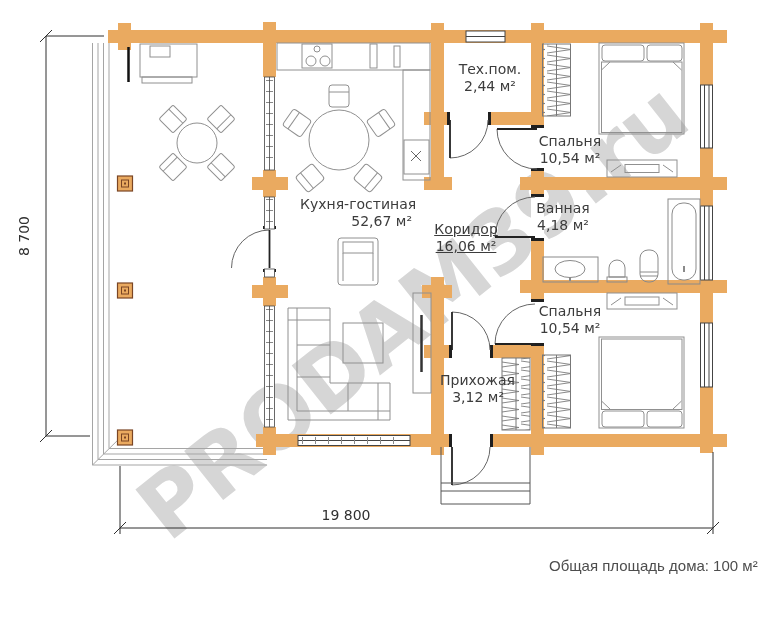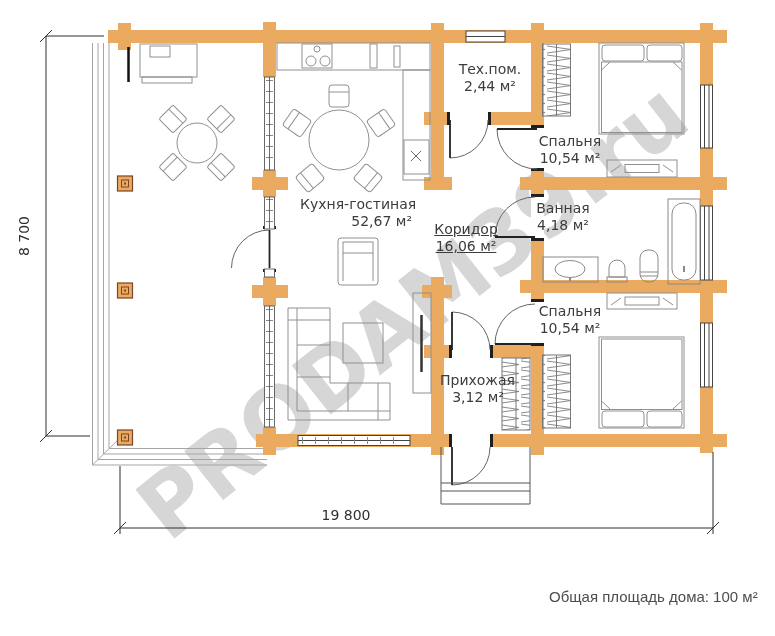--- a/index.html
+++ b/index.html
@@ -362,15 +362,15 @@
 
   <div class="room-label align-right" style="left:440px;top:372px;width:64px;">
     <div>Прихожая</div>
     <div>3,12 м²</div>
   </div>
 
   <div class="dim-label vertical" style="left:-8px;top:228px;width:64px;">8 700</div>
 
   <div class="dim-label" style="left:314px;top:507px;width:64px;">19 800</div>
 
-  <div class="footer-note" style="left:549px;top:588px;text-align:center;">Общая площадь дома: 100 м²</div>
+  <div class="footer-note" style="left:549px;top:557px;text-align:center;">Общая площадь дома: 100 м²</div>
 
 </div>
 
 </body></html>

